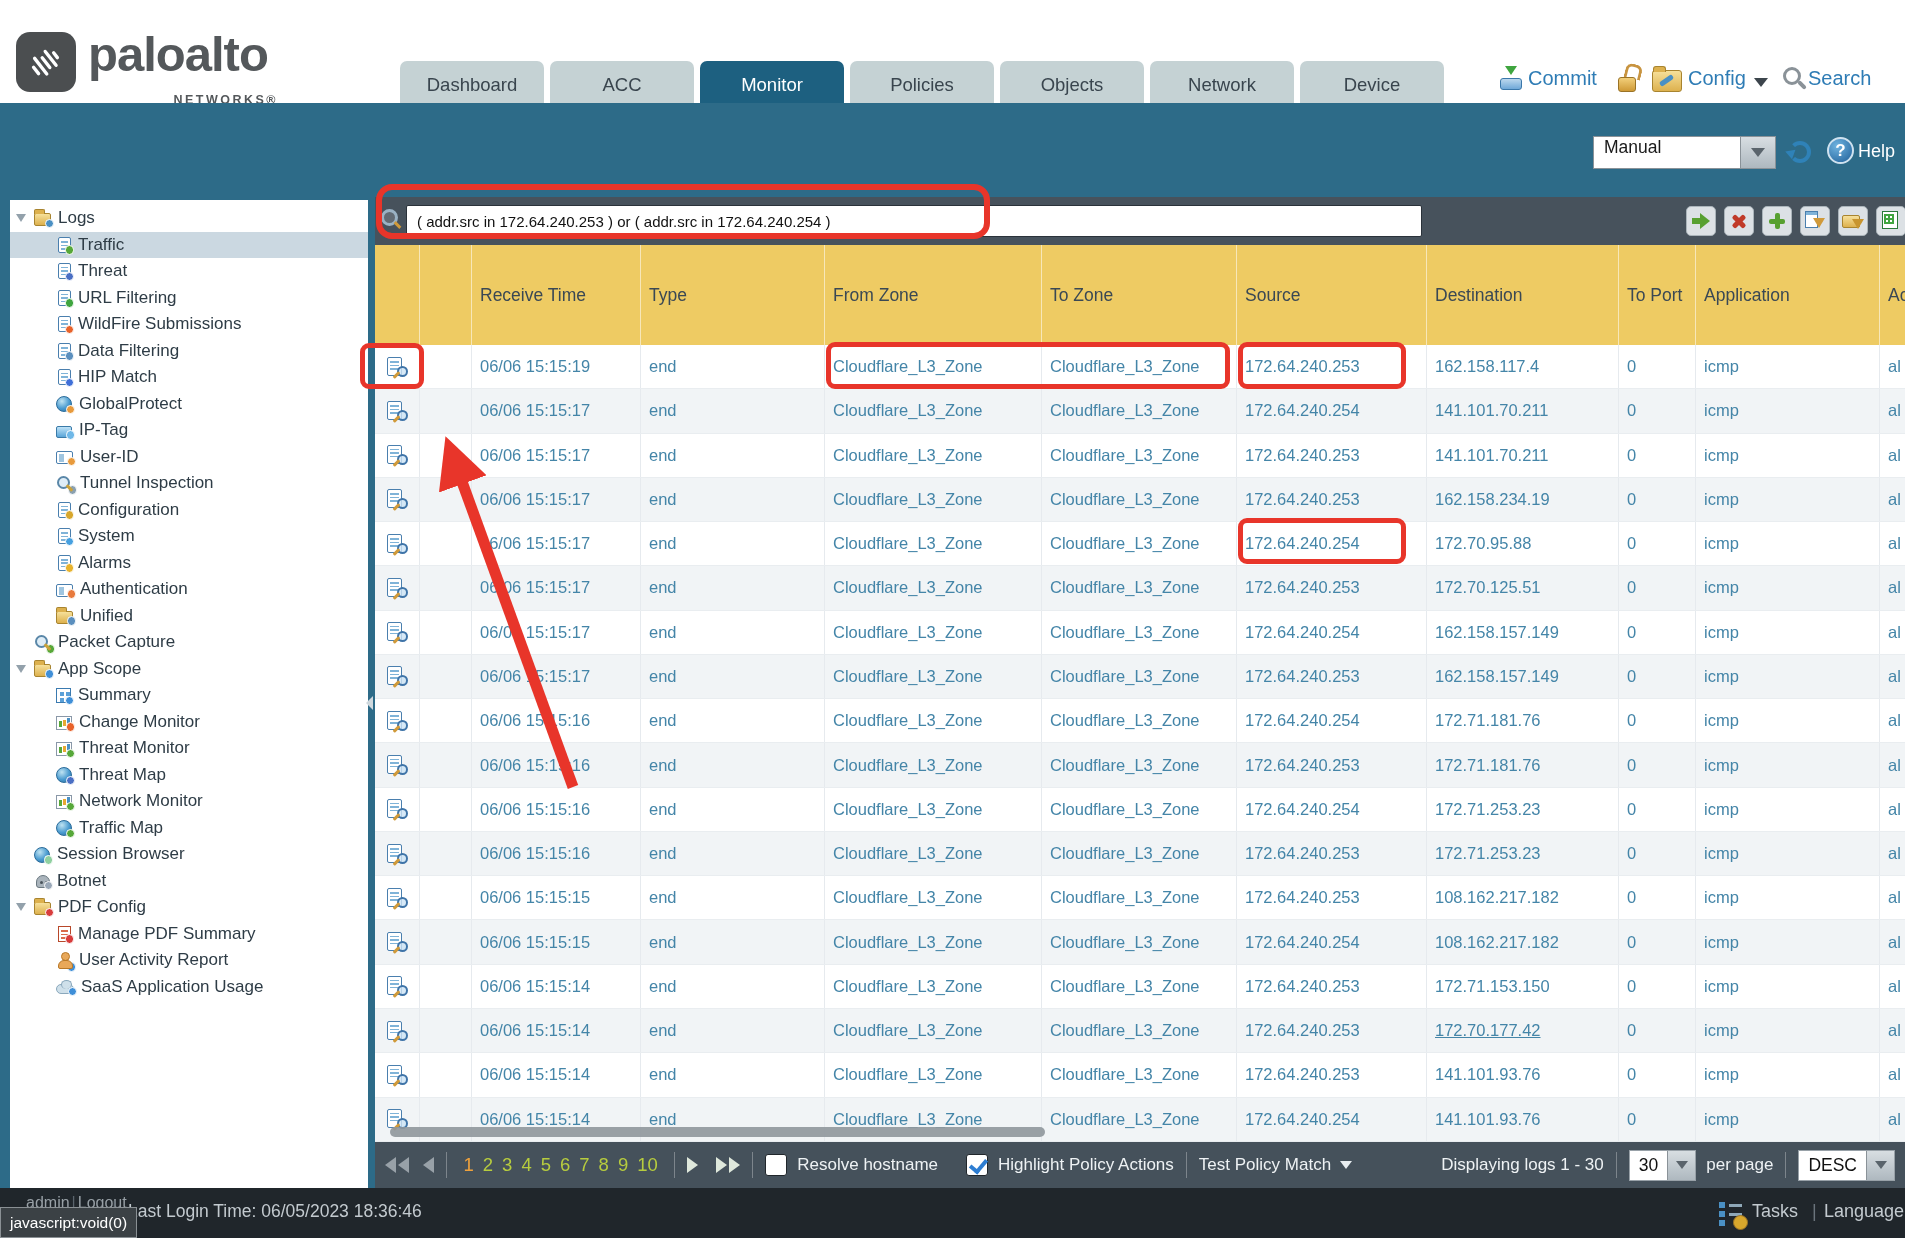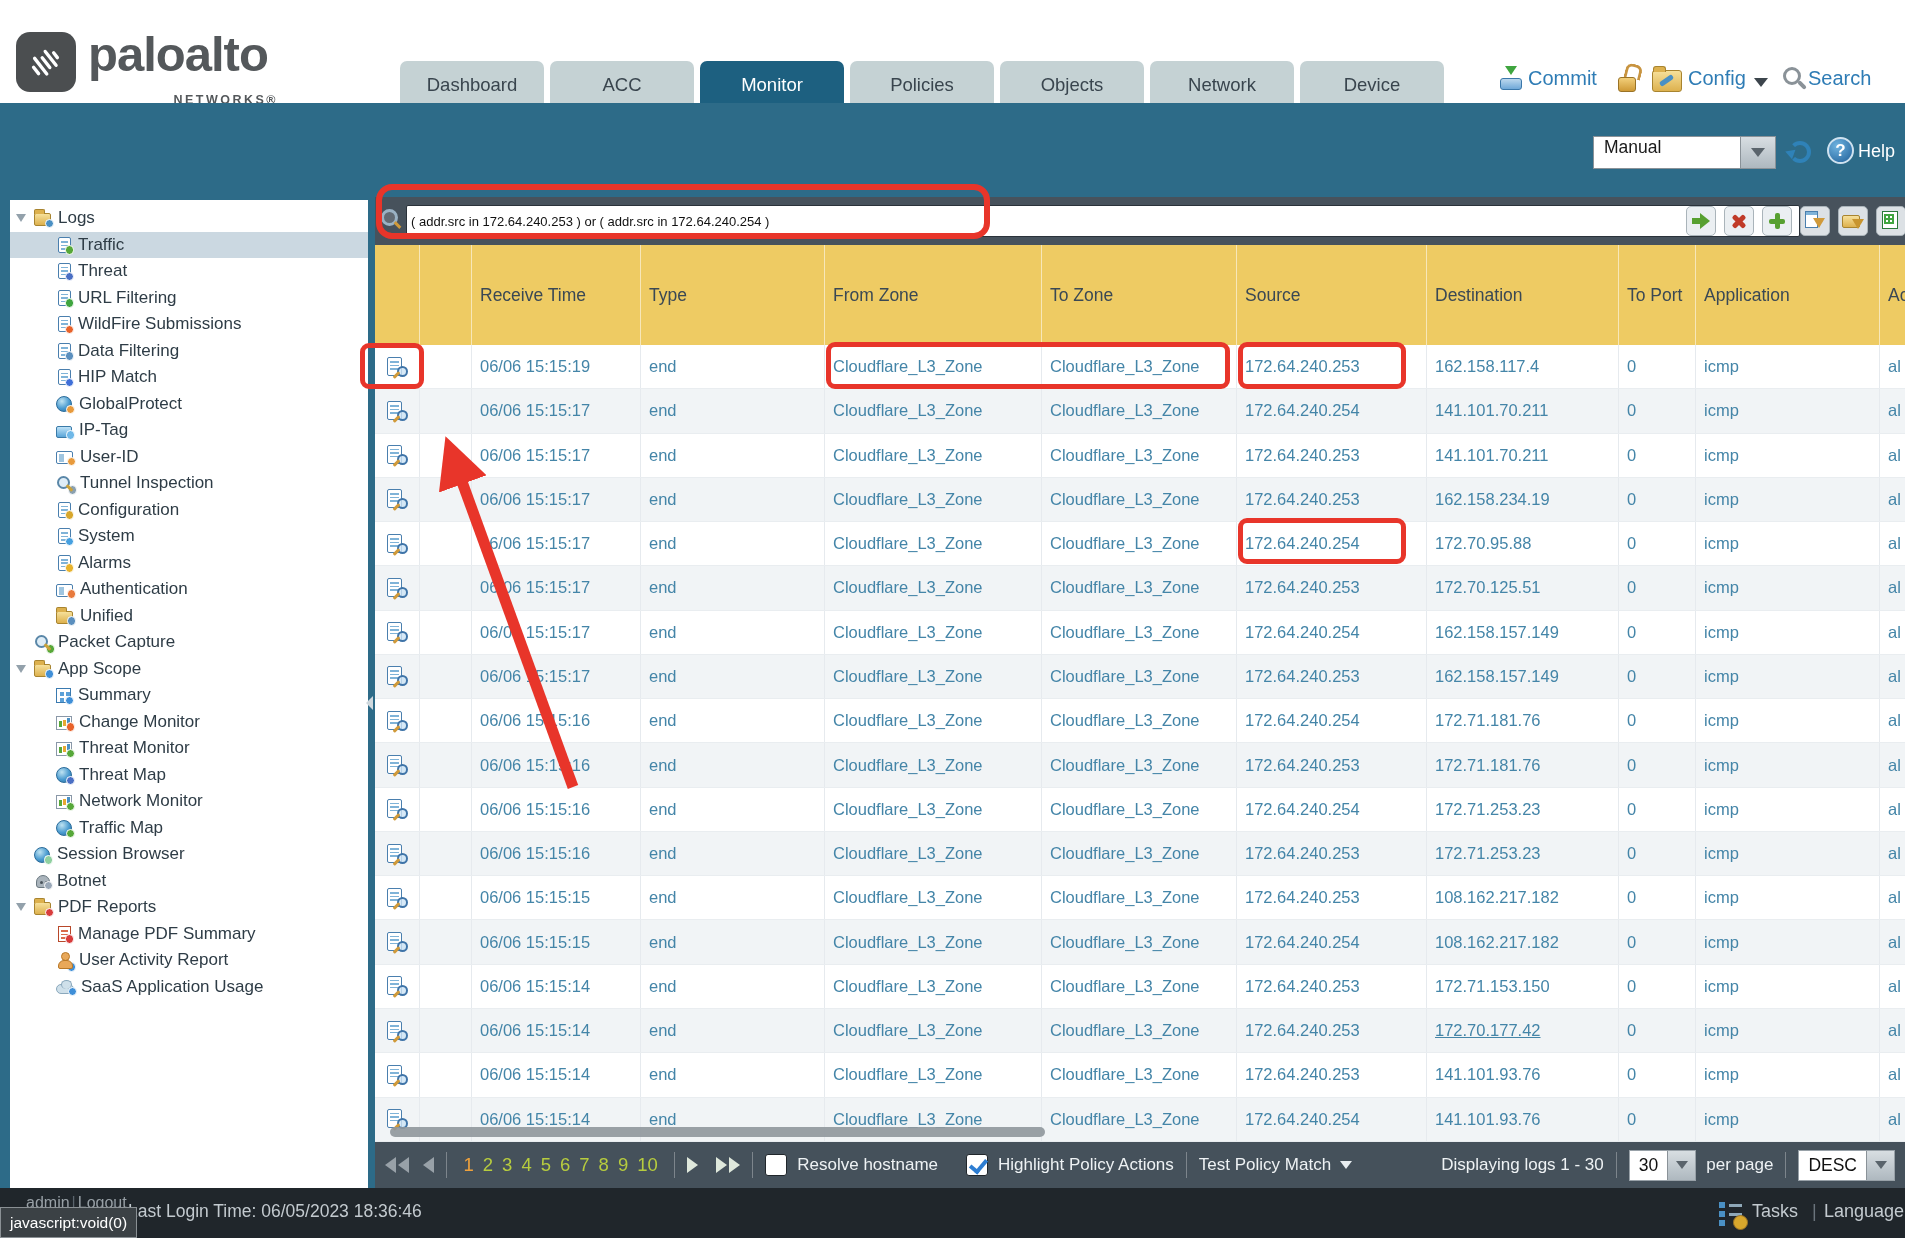--- a/index.html
+++ b/index.html
@@ -114,22 +114,22 @@
     background:repeating-linear-gradient(#d86a4a 0 1.5px,transparent 1.5px 3.5px)}
   .badge{position:absolute;right:-4px;bottom:-3px;width:9.5px;height:9.5px;border-radius:50%;
     border:1.5px solid #fff;box-sizing:border-box}
   
   .filterbar{left:375px;top:197px;width:1530px;height:48px;background:#47525c}
   .filter-mag{left:381px;top:209px;width:21px;height:21px}
   .filter-mag::before{content:"";position:absolute;left:0;top:0;width:11px;height:11px;
     border:3px solid #9ab2c4;border-radius:50%;background:rgba(255,255,255,.15)}
   .filter-mag::after{content:"";position:absolute;right:3px;bottom:1px;width:3px;height:8px;
     background:#d09a3a;transform:rotate(-45deg)}
-  .filter-input{left:406px;top:205px;width:1394px;height:32px;background:#fff;border:1px solid #2a323a;
-    border-radius:2px;font-size:13px;color:#111;padding:0 4px;box-sizing:border-box;font-family:inherit}
+  .filter-input{left:406px;top:205px;width:1016px;height:32px;background:#fff;border:1px solid #2a323a;
+    border-radius:2px;font-size:15px;color:#111;padding:0 10px;box-sizing:border-box;font-family:inherit}
   .ficon{top:206px;width:30px;height:30px;background:rgba(233,238,241,.92);border-radius:5px;
     border:1px solid #aab4ba;box-sizing:border-box;cursor:pointer}
   .fi-apply{left:1686px}
   .fi-apply::before{content:"";position:absolute;left:5px;top:11px;width:8px;height:6px;background:#57a030}
   .fi-apply::after{content:"";position:absolute;left:13px;top:6px;border-top:8px solid transparent;
     border-bottom:8px solid transparent;border-left:10px solid #57a030}
   .fi-clear{left:1724px}
   .fi-clear::before,.fi-clear::after{content:"";position:absolute;left:6px;top:11.5px;width:16px;height:5px;
     background:#c03a28;border-radius:2px}
   .fi-clear::before{transform:rotate(45deg)}.fi-clear::after{transform:rotate(-45deg)}
@@ -450,21 +450,21 @@
           <span class="ticon t-skull">
             <i class="badge" style="background: rgb(154, 168, 184);"></i>
           </span>
           <span>Botnet</span>
         </div>
         <div class="tree-item">
           <span class="expander"></span>
           <span class="ticon t-folder">
             <i class="badge" style="background: rgb(216, 60, 60);"></i>
           </span>
-          <span>PDF Reports</span>
+          <span>PDF Config</span>
         </div>
         <div class="tree-item lvl1">
           <span class="expander spacer"></span>
           <span class="ticon t-pdf">
             <i class="badge" style="background: rgb(216, 60, 60);"></i>
           </span>
           <span>Manage PDF Summary</span>
         </div>
         <div class="tree-item lvl1">
           <span class="expander spacer"></span>

